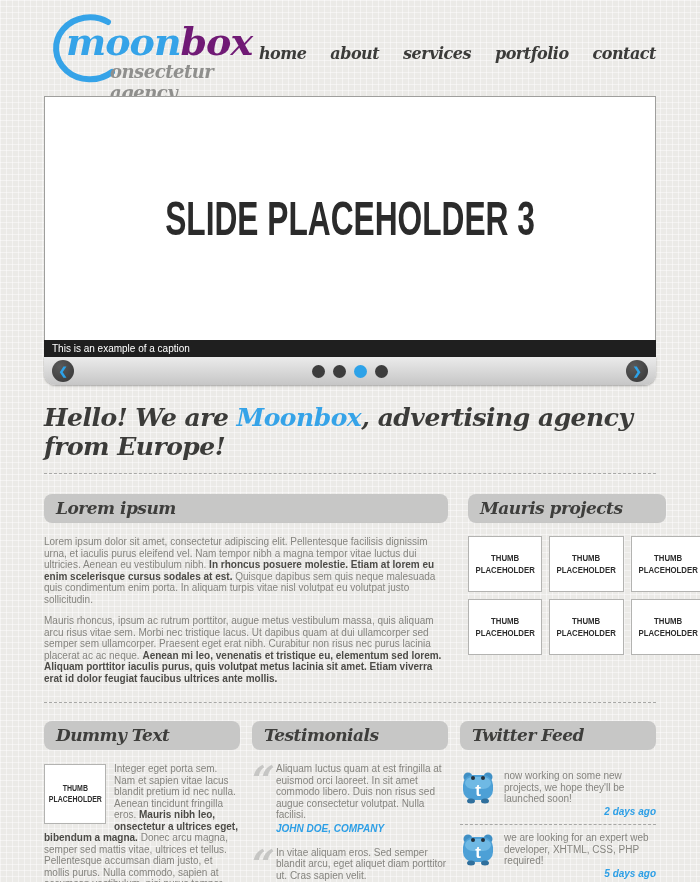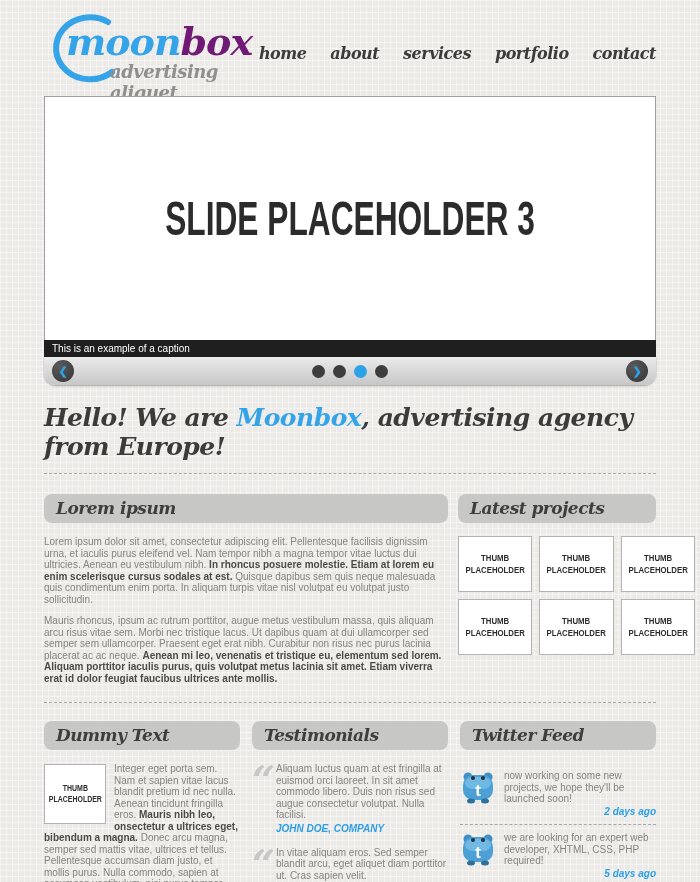--- a/index.html
+++ b/index.html
@@ -45,21 +45,21 @@
   
   .hello { margin-top:18px; font-size:25px; color:#3b3b39; letter-spacing:-0.5px; }
   .hello .brand { color:#35a3e8; }
   .divider { border:none; border-top:1px dashed #a8a8a6; margin:12px 0 0; }
 
   
   .section-bar { height:29px; background:#c7c7c6; border-radius:8px; line-height:29px; padding-left:12px;
     font-size:17px; color:#3e3e3c; letter-spacing:-0.5px; margin-bottom:13px; }
 
   
-  .row1 { display:flex; gap:10px; margin-top:20px; }
+  .row1 { display:flex; gap:20px; margin-top:20px; }
   .col-lorem { width:404px; flex:0 0 404px; }
   .col-projects { width:198px; flex:0 0 198px; }
   .body-text { font-size:10px; line-height:11.5px; color:#85847f; }
   .body-text b { color:#4c4b47; }
   .col-lorem p { margin-bottom:10px; }
   .projects-grid { display:grid; grid-template-columns:repeat(3,1fr); gap:7px; }
   .thumb { height:56px; background:#fff; border:1px solid #b3b3b1; display:flex; align-items:center; justify-content:center; cursor:pointer; }
   .thumb-label { font-size:9.5px; font-weight:bold; color:#2d2d2d; line-height:1.25; text-align:center; transform:scaleX(.82); white-space:nowrap; }
 
   .divider-mid { border:none; border-top:1px dashed #a8a8a6; margin:8px 0 18px; }
@@ -86,21 +86,21 @@
 <body>
 
 <div class="page">
 
   <div class="header">
     <div class="logo">
       <svg class="crescent" width="86" height="80" viewBox="0 0 86 80">
         <path d="M 70 11 A 34 31 0 1 0 74 61" fill="none" stroke="#35a3e8" stroke-width="6" stroke-linecap="round"></path>
       </svg>
       <div class="logo-text script"><span class="logo-moon">moon</span><span class="logo-box">box</span></div>
-      <div class="logo-tagline script">advertising aliquet</div>
+      <div class="logo-tagline script">onsectetur agency</div>
     </div>
     <nav class="nav script">
       <a>home</a>
       <a>about</a>
       <a>services</a>
       <a>portfolio</a>
       <a>contact</a>
     </nav>
   </div>
 
@@ -124,21 +124,21 @@
   <div class="hello script"><span>Hello! We are </span><span class="brand">Moonbox</span><span>, advertising agency from Europe!</span></div>
   <hr class="divider">
 
   <div class="row1">
     <div class="col-lorem">
       <div class="section-bar script">Lorem ipsum</div>
       <p class="body-text"><span>Lorem ipsum dolor sit amet, consectetur adipiscing elit. Pellentesque facilisis dignissim urna, et iaculis purus eleifend vel. Nam tempor nibh a magna tempor vitae luctus dui ultricies. Aenean eu vestibulum nibh. </span><b>In rhoncus posuere molestie. Etiam at lorem eu enim scelerisque cursus sodales at est.</b><span> Quisque dapibus sem quis neque malesuada quis condimentum enim porta. In aliquam turpis vitae nisl volutpat eu volutpat justo sollicitudin.</span></p>
       <p class="body-text"><span>Mauris rhoncus, ipsum ac rutrum porttitor, augue metus vestibulum massa, quis aliquam arcu risus vitae sem. Morbi nec tristique lacus. Ut dapibus quam at dui ullamcorper sed semper sem ullamcorper. Praesent eget erat nibh. Curabitur non risus nec purus lacinia placerat ac ac neque. </span><b>Aenean mi leo, venenatis et tristique eu, elementum sed lorem. Aliquam porttitor iaculis purus, quis volutpat metus lacinia sit amet. Etiam viverra erat id dolor feugiat faucibus ultrices ante mollis.</b></p>
     </div>
     <div class="col-projects">
-      <div class="section-bar script">Latest projects</div>
+      <div class="section-bar script">Mauris projects</div>
       <div class="projects-grid">
         <div class="thumb">
             <div class="thumb-label">
               <div>THUMB</div>
               <div>PLACEHOLDER</div>
             </div>
           </div>
         <div class="thumb">
             <div class="thumb-label">
               <div>THUMB</div>

